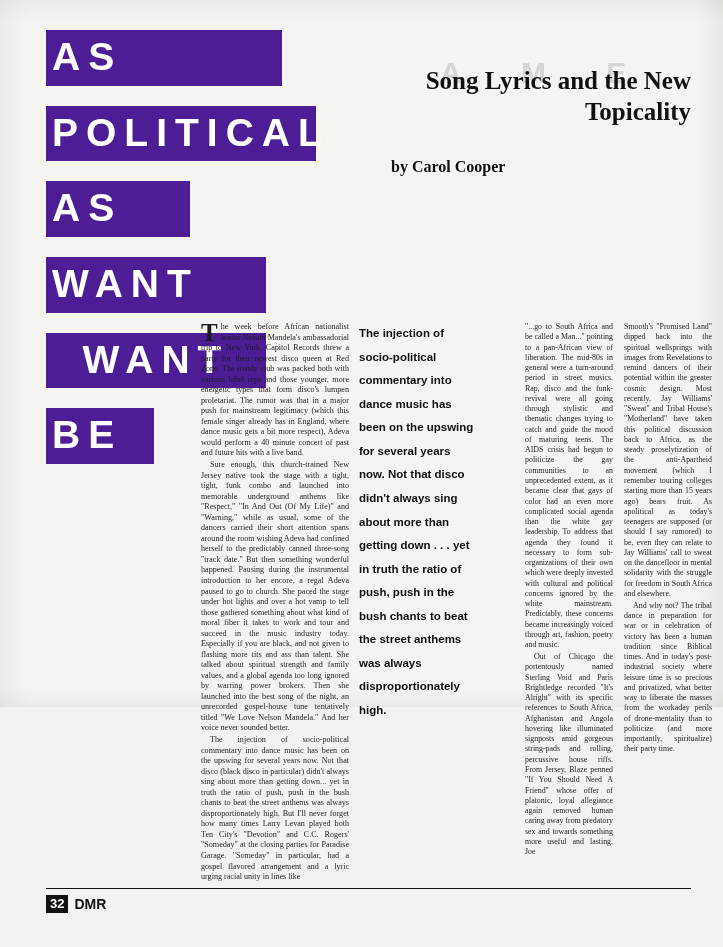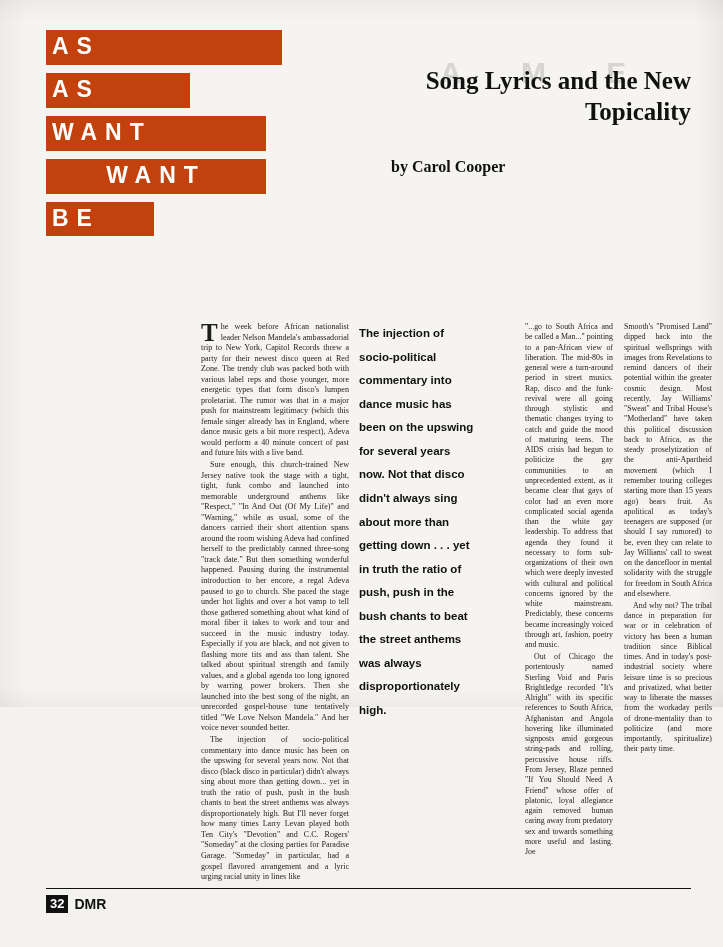--- a/index.html
+++ b/index.html
@@ -30,27 +30,27 @@
   }
 
   
   .masthead{
     position:absolute;left:0;top:0;width:340px;height:265px;
   }
   .mast-line{
     display:block;
     font-family:"Liberation Sans", sans-serif;
     font-weight:bold;
-    font-size:23px;
+    font-size:39px;
     letter-spacing:8px;
     color:#ffffff;
-    background:#c2410c;
+    background:#4c1d95;
     line-height:1.30;
     padding:2px 6px 3px 6px;
-    margin-bottom:8px;
+    margin-bottom:20px;
     width:max-content;
     min-width:0;
   }
   .mast-line.w1{width:224px;}
   .mast-line.w2{width:258px;}
   .mast-line.w3{width:132px;}
   .mast-line.w4{width:208px;}
   .mast-line.w5{width:208px;text-align:center;}
   .mast-line.w6{width:140px;}
   .mast-line.w7{width:96px;}
@@ -152,20 +152,21 @@
 </head>
 <body>
 
 <div class="page">
   <div class="inner">
 
     <div class="ghost">A M E</div>
 
     <div class="masthead">
       <span class="mast-line w1">AS</span>
+      <span class="mast-line w2">POLITICAL</span>
       <span class="mast-line w3">AS</span>
       <span class="mast-line w4">WANT</span>
       <span class="mast-line w5">WANT</span>
       <span class="mast-line w7">BE</span>
     </div>
 
     <div class="headline">Song Lyrics and the New Topicality</div>
     <div class="byline">by Carol Cooper</div>
 
     <div class="cols">

